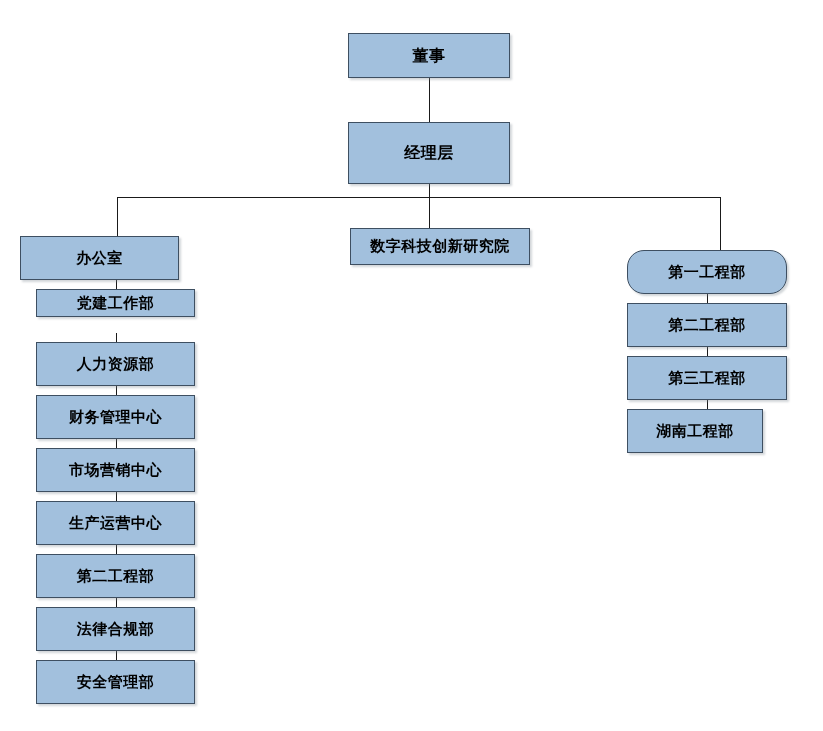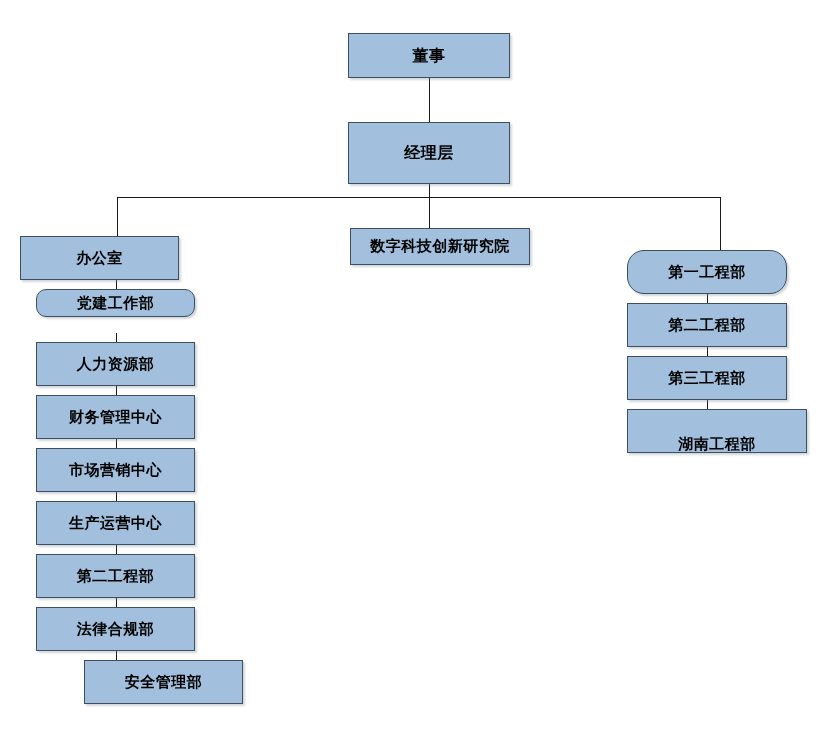--- a/index.html
+++ b/index.html
@@ -83,53 +83,53 @@
   <div id="node-layer">
       <div class="node top-node" style="left: 348px; top: 33px; width: 162px; height: 45px; text-align: right;">
         <span>董事</span>
       </div>
       <div class="node top-node" style="left: 348px; top: 122px; width: 162px; height: 62px;">
         <span>经理层</span>
       </div>
       <div class="node" style="left: 20px; top: 236px; width: 159px; height: 44px;">
         <span>办公室</span>
       </div>
-      <div class="node" style="left: 36px; top: 289px; width: 159px; height: 28px; border-radius: 10px;">
+      <div class="node" style="left: 36px; top: 289px; width: 159px; height: 28px;">
         <span>党建工作部</span>
       </div>
       <div class="node" style="left: 36px; top: 342px; width: 159px; height: 44px; text-align: center;">
         <span>人力资源部</span>
       </div>
       <div class="node" style="left: 36px; top: 395px; width: 159px; height: 44px;">
         <span>财务管理中心</span>
       </div>
       <div class="node" style="left: 36px; top: 448px; width: 159px; height: 44px;">
         <span>市场营销中心</span>
       </div>
       <div class="node" style="left: 36px; top: 501px; width: 159px; height: 44px;">
         <span>生产运营中心</span>
       </div>
       <div class="node" style="left: 36px; top: 554px; width: 159px; height: 44px;">
         <span>第二工程部</span>
       </div>
       <div class="node" style="left: 36px; top: 607px; width: 159px; height: 44px;">
         <span>法律合规部</span>
       </div>
-      <div class="node" style="left: 36px; top: 660px; width: 159px; height: 44px; margin-left: 48px;">
+      <div class="node" style="left: 36px; top: 660px; width: 159px; height: 44px;">
         <span>安全管理部</span>
       </div>
       <div class="node institute-node" style="left: 350px; top: 228px; width: 180px; height: 37px;">
         <span>数字科技创新研究院</span>
       </div>
       <div class="node" style="left: 627px; top: 250px; width: 160px; height: 44px; border-radius: 17px;">
         <span>第一工程部</span>
       </div>
       <div class="node" style="left: 627px; top: 303px; width: 160px; height: 44px;">
         <span>第二工程部</span>
       </div>
       <div class="node" style="left: 627px; top: 356px; width: 160px; height: 44px;">
         <span>第三工程部</span>
       </div>
-      <div class="node" style="left: 627px; top: 409px; width: 180px; height: 44px; align-items: flex-end;">
+      <div class="node" style="left: 627px; top: 409px; width: 136px; height: 44px;">
         <span>湖南工程部</span>
       </div>
     </div>
 </div>
 
 </body></html>

